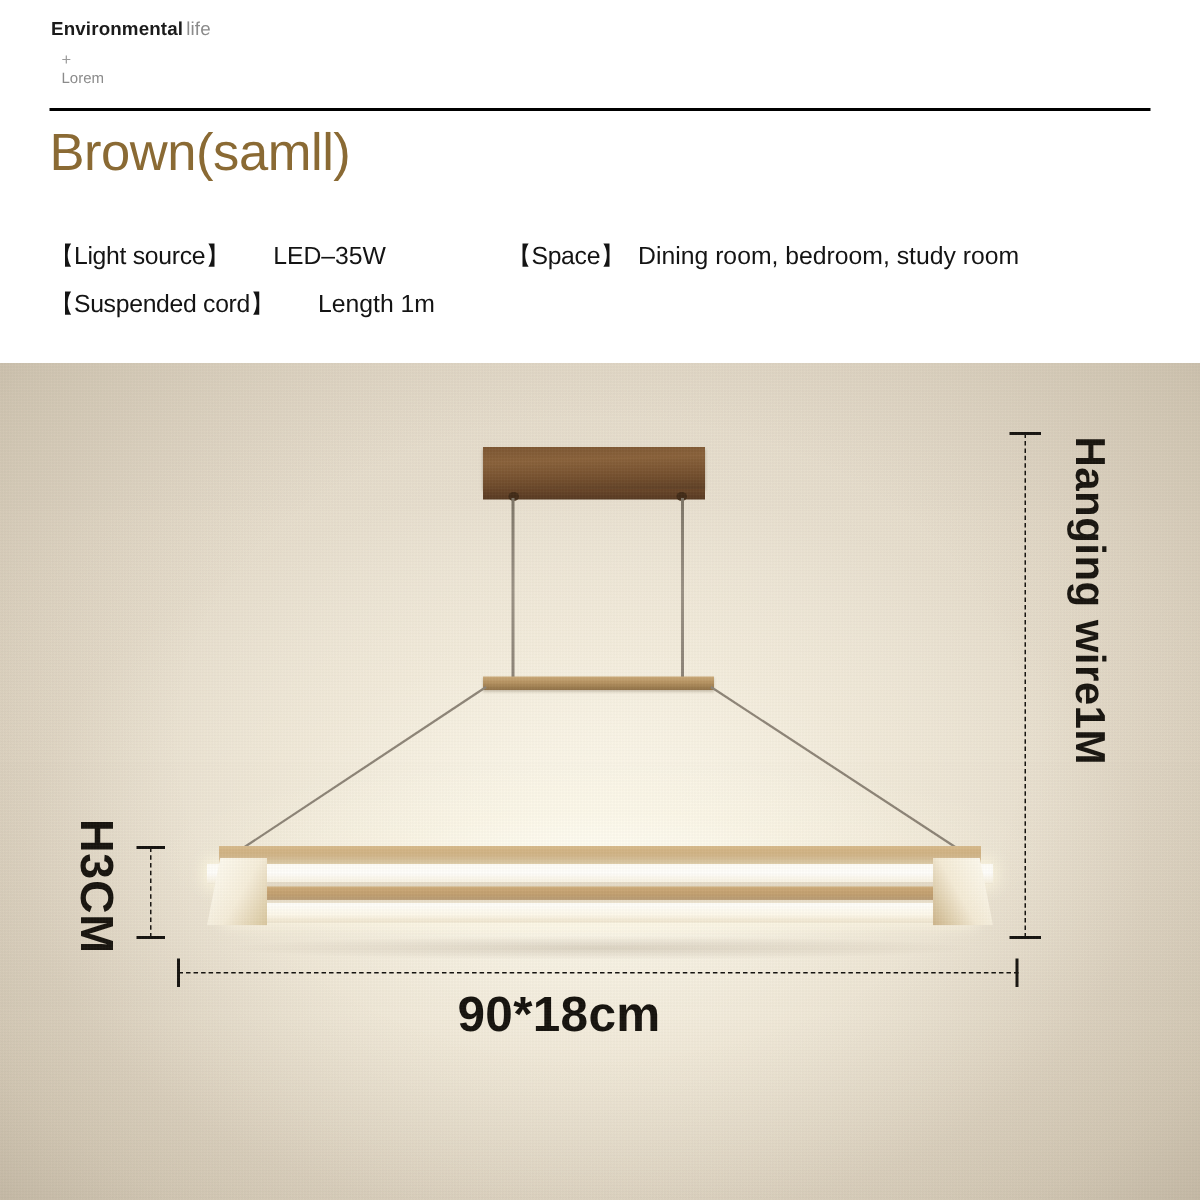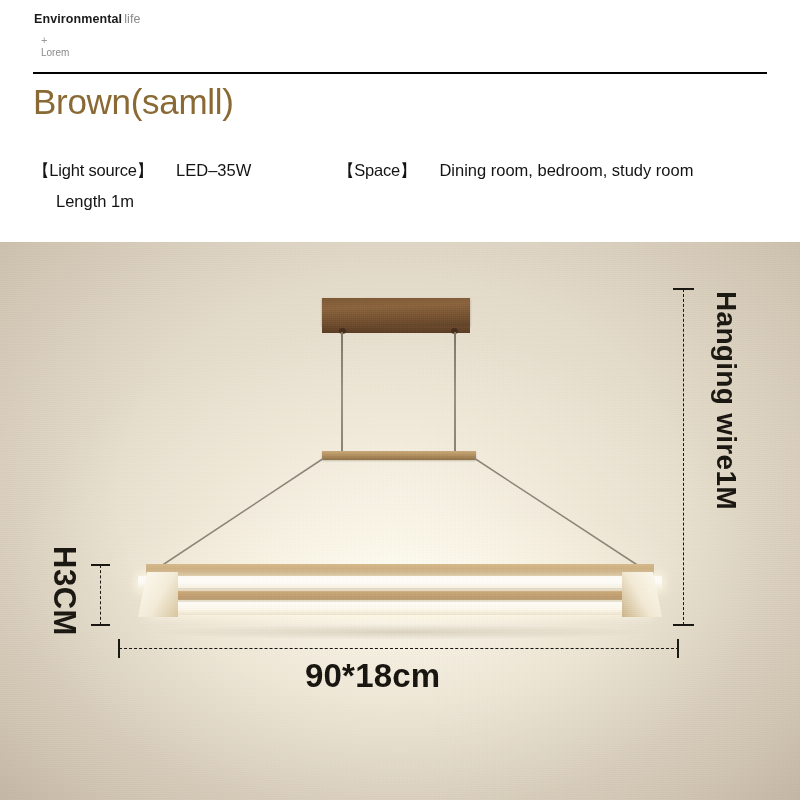--- a/index.html
+++ b/index.html
@@ -93,23 +93,23 @@
     align-items: baseline;
     height: 32px;
   }
   .spec-col {
     display: flex;
     align-items: baseline;
     white-space: nowrap;
     font-size: 16.5px;
     color: #141414;
   }
-  .spec-col.left { width: 305px; flex: 0 0 305px; }
+  .spec-col.left { width: 305px; flex: 0 0 305px; gap: 20px; }
   .spec-key { letter-spacing: -0.2px; }
-  .spec-val { margin-left: 23px; }
+  .spec-val { margin-left: 9px; }
   .sup { font-size: 10.5px; vertical-align: super; line-height: 0; }
 
   
   .photo {
     position: absolute;
     left: 0;
     top: 242px;
     width: 800px;
     height: 558px;
     overflow: hidden;
@@ -367,20 +367,21 @@
           <span class="spec-val">LED–35W</span>
         </div>
         <div class="spec-col">
           <span class="spec-key">【Space】</span>
           <span class="spec-val">Dining room, bedroom, study room</span>
         </div>
       </div>
 
       <div class="spec-row">
         <div class="spec-col left">
+          <span class="spec-key">【Suspended cord】</span>
           <span class="spec-val">Length 1m</span>
         </div>
       </div>
 
     </div>
   </div>
 
   <div class="photo">
 
     <div class="lamp-glowfield"></div>

